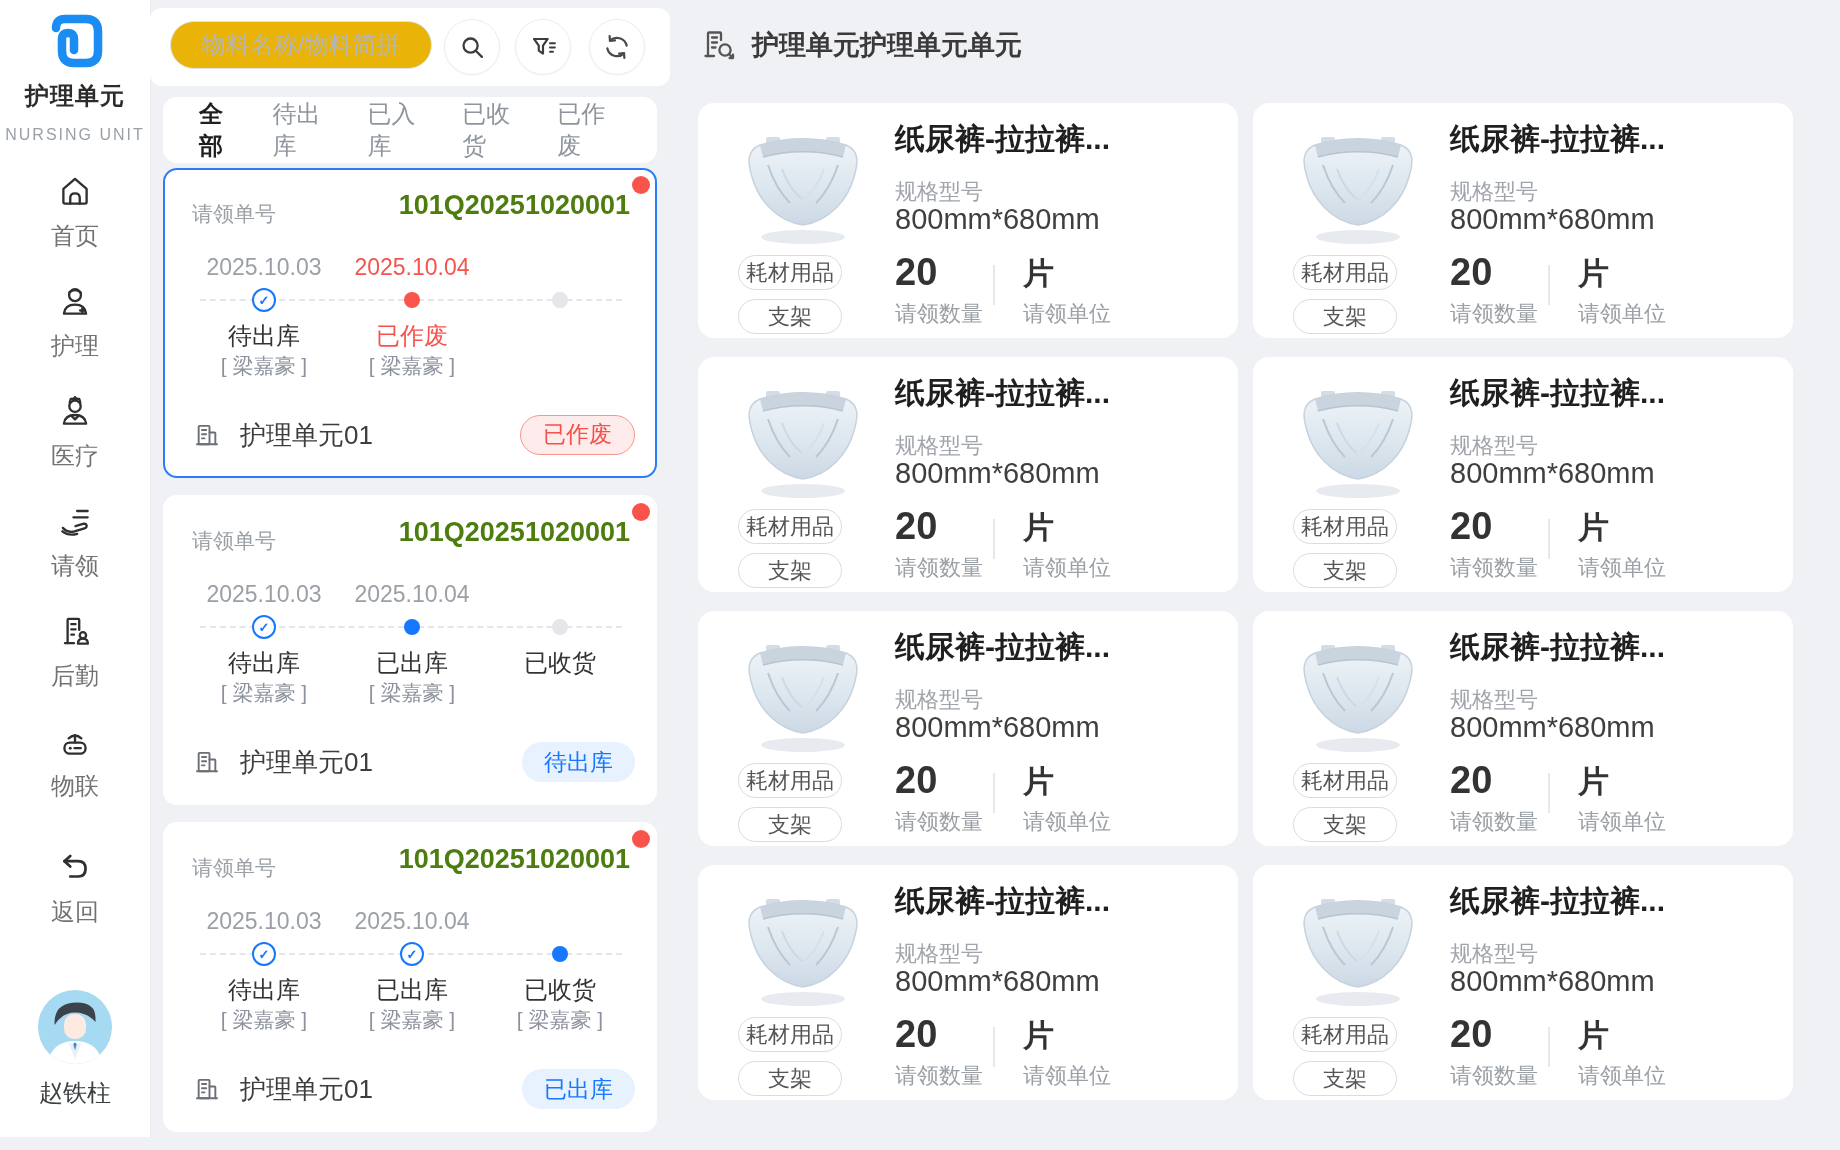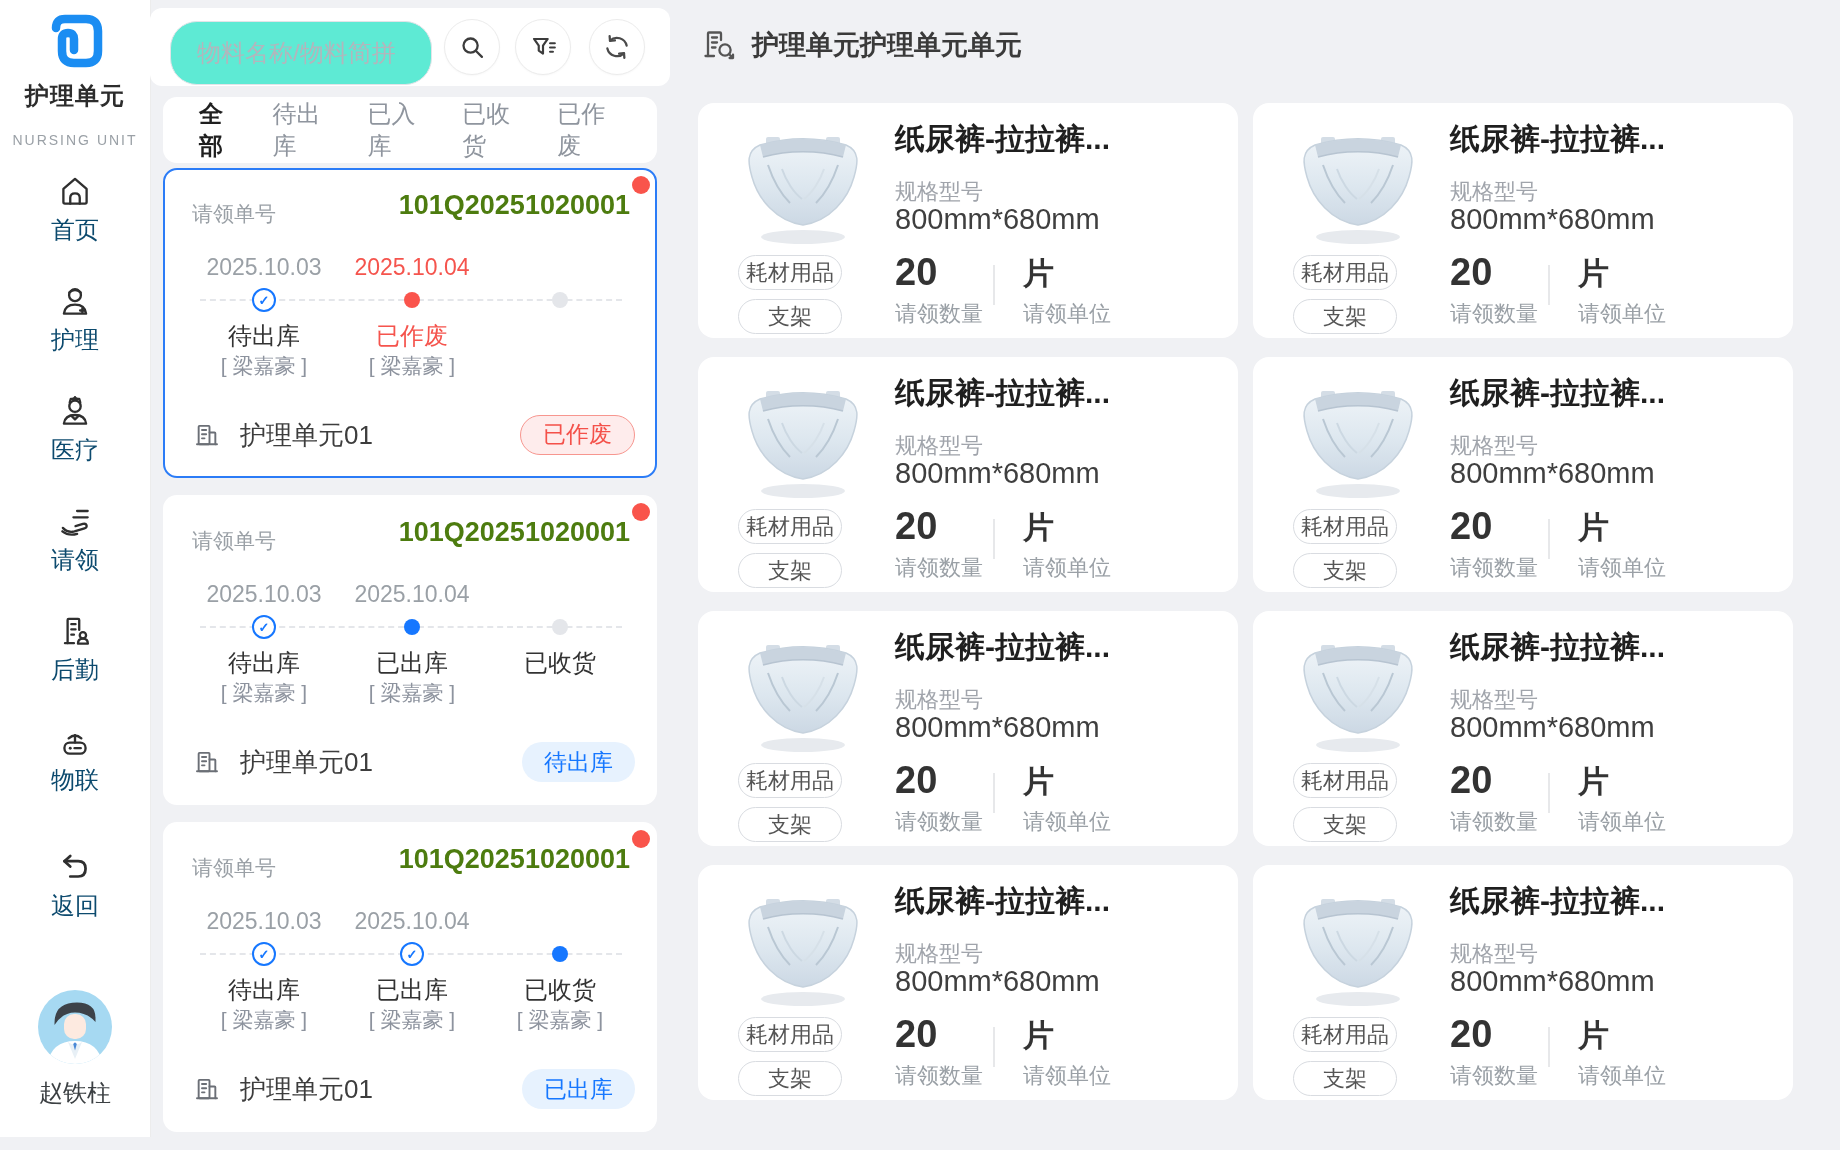--- a/index.html
+++ b/index.html
@@ -6,33 +6,33 @@
   .stage{position:relative;width:1840px;height:1150px;background:#f0f1f4;
          font-family:"Liberation Sans",sans-serif;overflow:hidden;}
   svg{display:block}
   .ic{fill:none;stroke:#2f2f2f;stroke-width:2.2;stroke-linecap:round;stroke-linejoin:round}
 
   
   .sidebar{position:absolute;left:0;top:0;width:150px;height:1137px;background:#fff;
            border-right:1px solid #ececec;}
   .logo{display:flex;flex-direction:column;align-items:center;padding-top:10px;}
   .logo-title{font-size:24px;font-weight:700;color:#2c2c2c;margin-top:8px;letter-spacing:1px;}
-  .logo-sub{font-size:14px;color:#9aa0a6;letter-spacing:2px;margin-top:20px;}
+  .logo-sub{font-size:16px;color:#9aa0a6;letter-spacing:2px;margin-top:14px;}
   .nav{position:absolute;top:172px;left:0;width:100%;}
   .nav-item{height:110px;display:flex;flex-direction:column;align-items:center;justify-content:flex-start;cursor:pointer;}
-  .nav-item .lbl{font-size:24px;color:#0c4a6e;margin-top:4px;}
+  .nav-item .lbl{font-size:24px;color:#737373;margin-top:10px;}
   .nav-item.gap{margin-top:16px;}
   .user{position:absolute;bottom:28px;left:0;width:100%;display:flex;flex-direction:column;align-items:center;}
   .user-name{font-size:24px;color:#3c4043;margin-top:12px;}
 
   
   .mid-header{position:absolute;left:150px;top:8px;width:520px;height:78px;background:#fff;border-radius:12px;}
-  .search-pill{position:absolute;left:20px;top:13px;width:262px;height:64px;border:1.5px solid #e2e4e8;
-               border-radius:27px;background:#5eead4;box-sizing:border-box;padding:0 26px;font-size:24px;
-               color:#444;outline:none;font-family:"Liberation Sans",sans-serif;}
+  .search-pill{position:absolute;left:20px;top:13px;width:262px;height:48px;border:1.5px solid #e2e4e8;
+               border-radius:27px;background:#eab308;box-sizing:border-box;padding:0 26px;font-size:24px;
+               color:#444;outline:none;font-family:"Liberation Sans",sans-serif;text-align:center;}
   .search-pill::placeholder{color:#b2b6bc;}
   .circle-btn{position:absolute;top:11px;width:54px;height:54px;border-radius:50%;background:#fff;
               border:1px solid #ececec;display:flex;align-items:center;justify-content:center;cursor:pointer;
               box-shadow:0 1px 2px rgba(0,0,0,.03);}
   .circle-btn.c1{left:294px}.circle-btn.c2{left:365px}.circle-btn.c3{left:439px}
 
   
   .tabs{position:absolute;left:163px;top:97px;width:494px;height:66px;background:#fff;border-radius:14px;
         display:flex;align-items:center;padding:0 36px;gap:31px;box-sizing:border-box;}
   .tab{font-size:24px;color:#8f959e;position:relative;cursor:pointer;padding:6px 0;}

